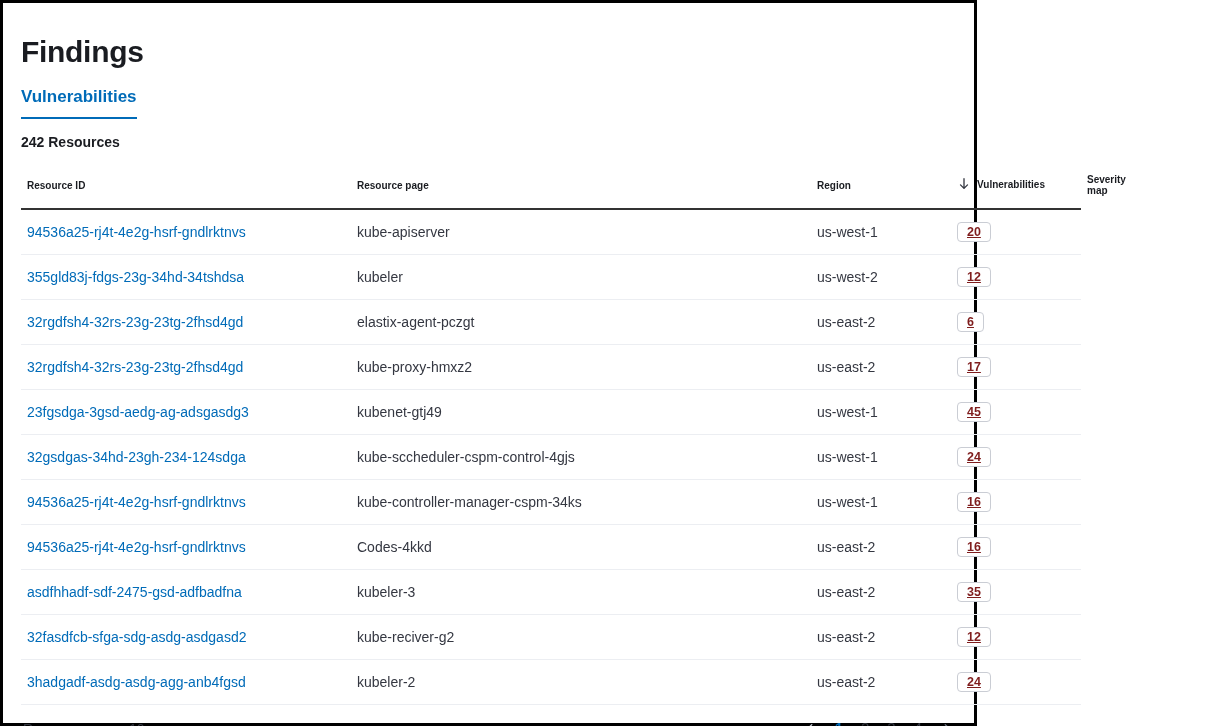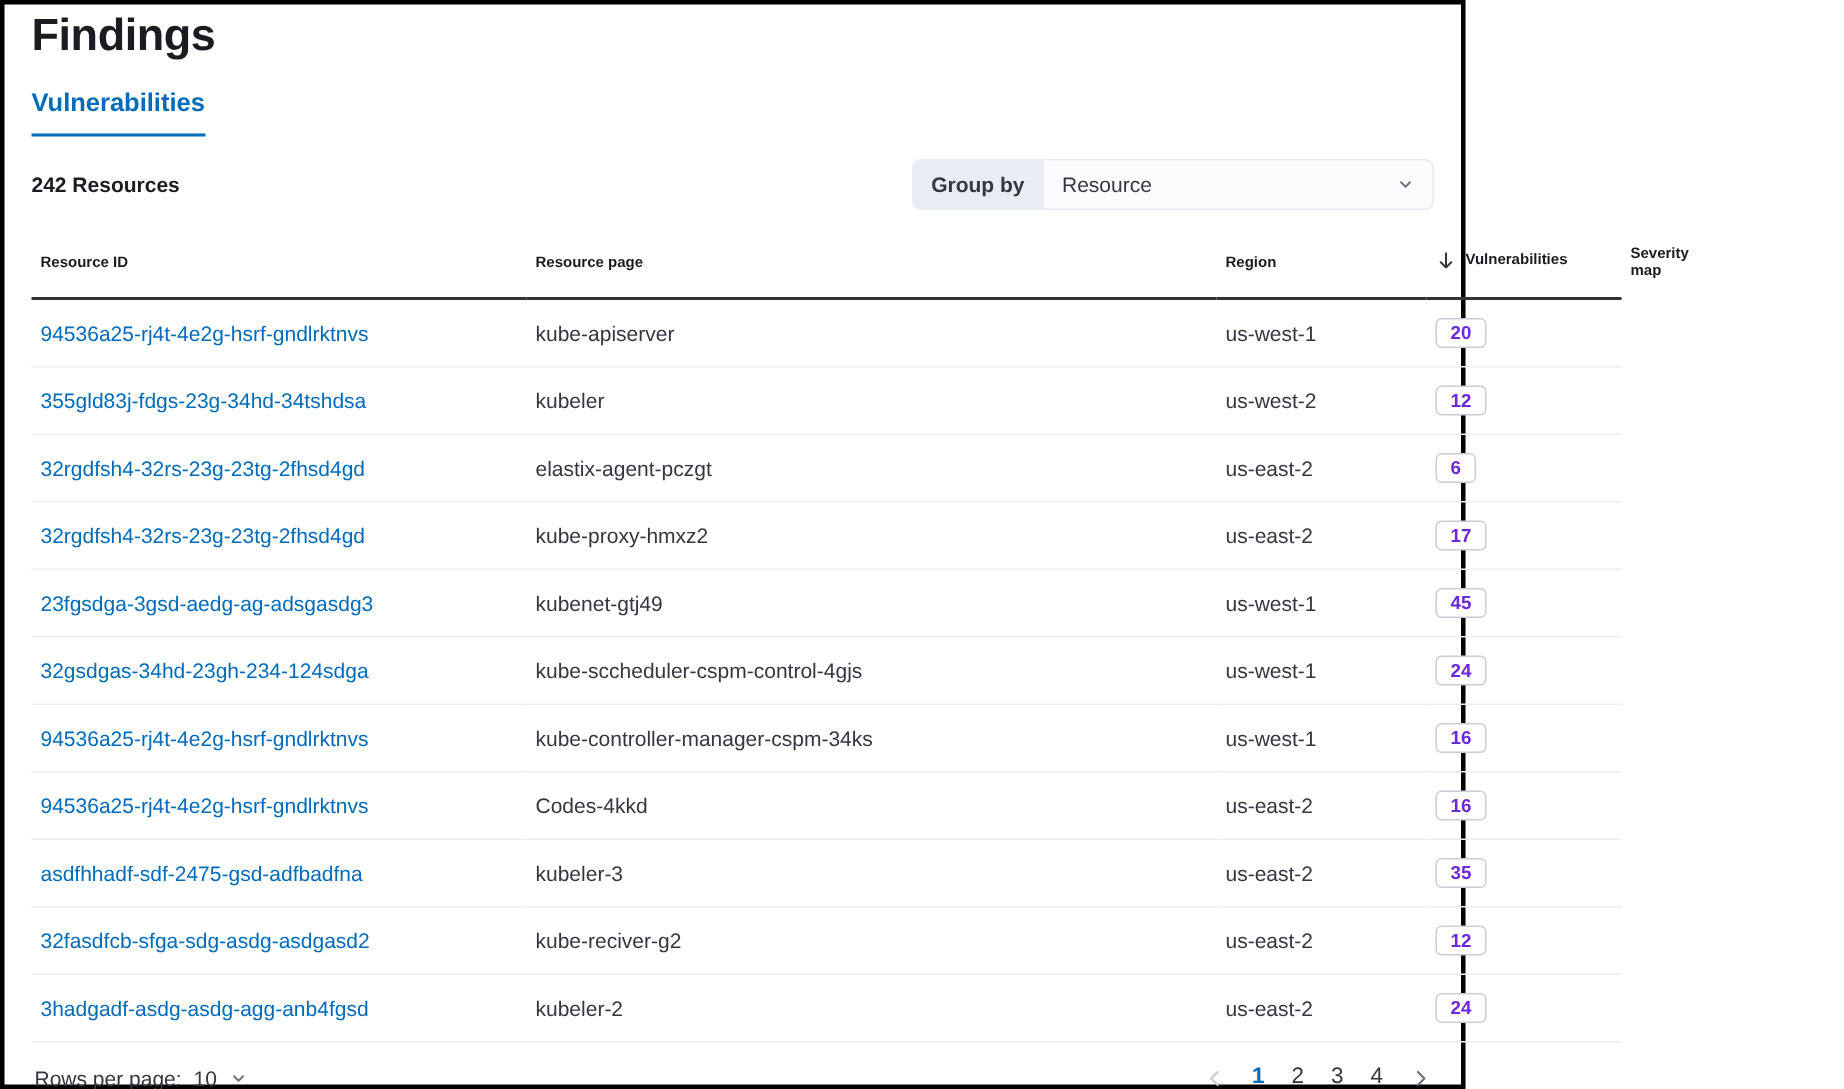--- a/index.html
+++ b/index.html
@@ -8,21 +8,21 @@
     padding: 0;
     font-family: -apple-system, BlinkMacSystemFont, "Segoe UI", Helvetica, Arial, sans-serif;
     color: #1a1c21;
     background: #fff;
   }
   .frame {
     width: 977px;
     height: 726px;
     border: 3px solid #000;
     position: relative;
-    padding: 0 18px 8px 18px;
+    padding: 28px 18px 8px 18px;
   }
   h1.page-title {
     font-size: 30px;
     font-weight: 700;
     margin: 4px 0 14px 0;
     letter-spacing: -0.3px;
   }
   .tabs {
     display: flex;
     gap: 36px;
@@ -109,24 +109,25 @@
   .col-sev   { width: auto; }
   .link { color: #006bb8; cursor: pointer; }
   .sort-icon { margin-right: 6px; vertical-align: middle; }
   .badge {
     display: inline-block;
     border: 1px solid #cacdd4;
     border-radius: 4px;
     background: #fff;
     font-size: 12.5px;
     font-weight: 600;
-    color: #6d28d9;
+    color: #7f1d1d;
     padding: 2px 9px;
     min-width: 20px;
     text-align: center;
+    text-decoration: underline;
   }
   .sev-bar {
     display: flex;
     width: 86px;
     height: 8px;
     border-radius: 4px;
     overflow: hidden;
   }
   .sev-seg { height: 100%; }
   .footer {
@@ -173,29 +174,20 @@
 <div class="frame">
 
   <h1 class="page-title">Findings</h1>
 
   <div class="tabs">
     <div class="tab active">Vulnerabilities</div>
   </div>
 
   <div class="toolbar">
     <div class="resource-count">242 Resources</div>
-    <div class="group-by-wrap">
-      <div class="group-by-label">Group by</div>
-      <div class="group-by-select">
-        <span>Resource</span>
-        <svg class="chev-down" viewBox="0 0 16 16">
-            <path d="M4 6l4 4 4-4" stroke="#69707d" stroke-width="1.6" fill="none" stroke-linecap="round" stroke-linejoin="round"></path>
-          </svg>
-      </div>
-    </div>
   </div>
 
   <table class="findings">
     <colgroup>
       <col class="col-id">
         <col class="col-name">
         <col class="col-region">
         <col class="col-vuln">
         <col class="col-sev">
     </colgroup>

